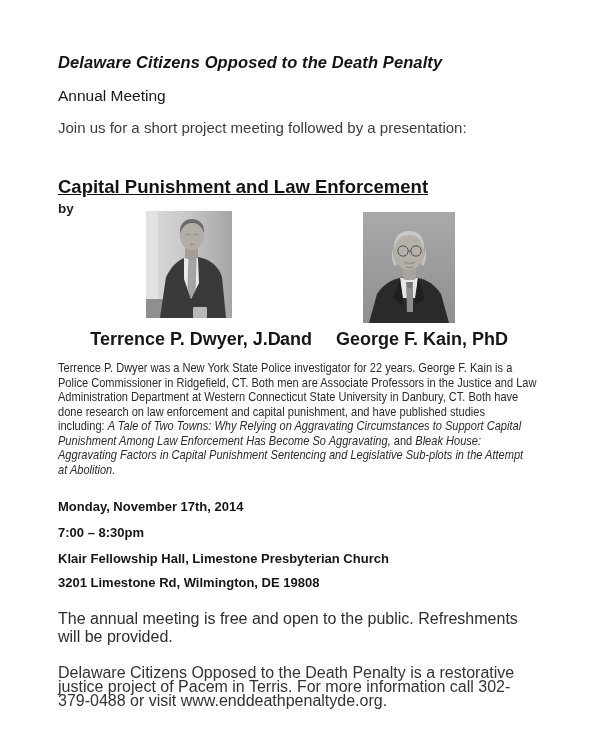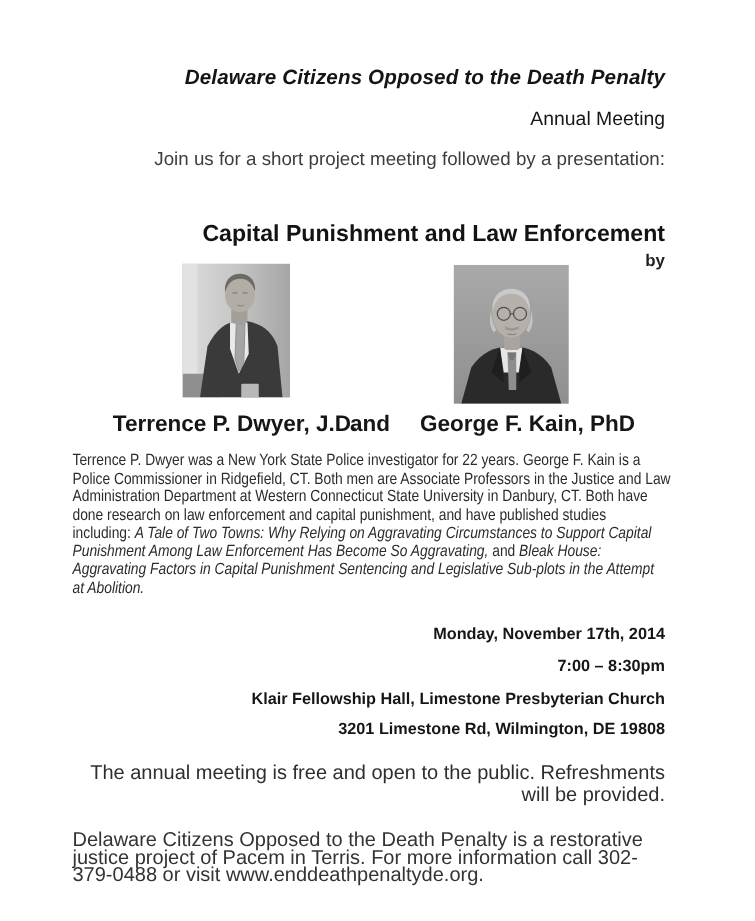--- a/index.html
+++ b/index.html
@@ -5,28 +5,28 @@
   html, body { margin: 0; padding: 0; }
   body {
     width: 604px; height: 737px;
     background: #ffffff;
     font-family: "Liberation Sans", sans-serif;
     color: #1f1f1f;
     position: relative;
     overflow: hidden;
   }
   .abs { position: absolute; }
-  .centered { left: 58px; right: 72px; text-align: right; }
+  .centered { left: 58px; right: 72px; text-align: left; }
   .org-title {
     top: 53px; font-size: 16.5px; font-weight: bold; font-style: italic;
     color: #141414; letter-spacing: 0.1px;
   }
   .meeting-title { top: 87px; font-size: 15.5px; font-weight: normal; color: #171717; }
   .invite-line { top: 119px; font-size: 15px; color: #3d3d3d; }
-  .presentation-title { top: 176px; font-size: 18.5px; font-weight: bold; color: #131313; }
+  .presentation-title { top: 176px; font-size: 18.5px; font-weight: bold; color: #131313; text-decoration: underline; }
   .by-label { top: 201px; font-size: 13.5px; font-weight: bold; }
   .photo { overflow: hidden; background: #bbb; }
   .photo svg { display: block; }
   .photo-left { left: 146px; top: 211px; width: 86px; height: 107px; }
   .photo-right { left: 363px; top: 212px; width: 92px; height: 111px; }
   .speaker-name {
     top: 329px; transform: translateX(-50%);
     font-size: 18px; font-weight: bold; white-space: nowrap; color: #161616;
   }
   .name-left { left: 188px; }

